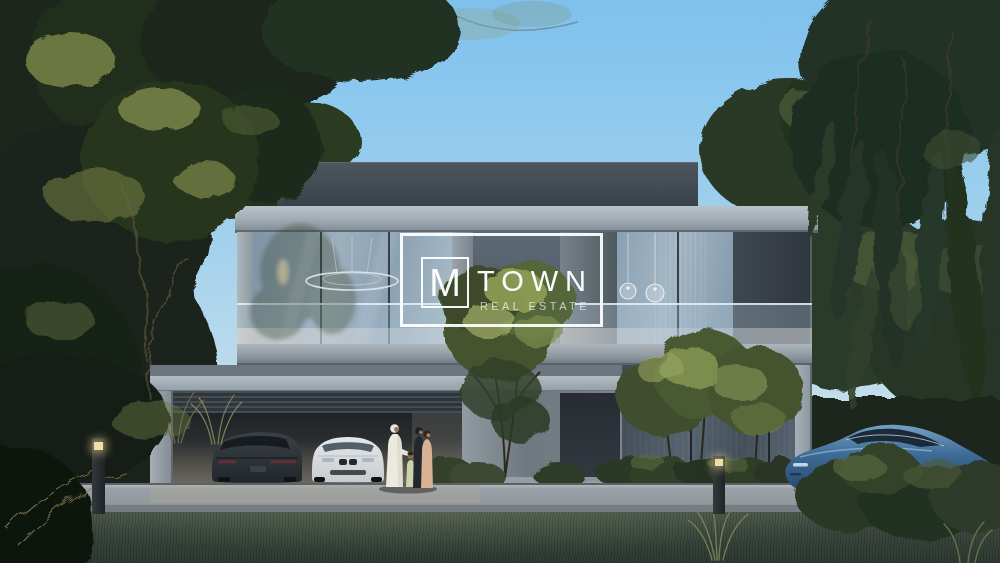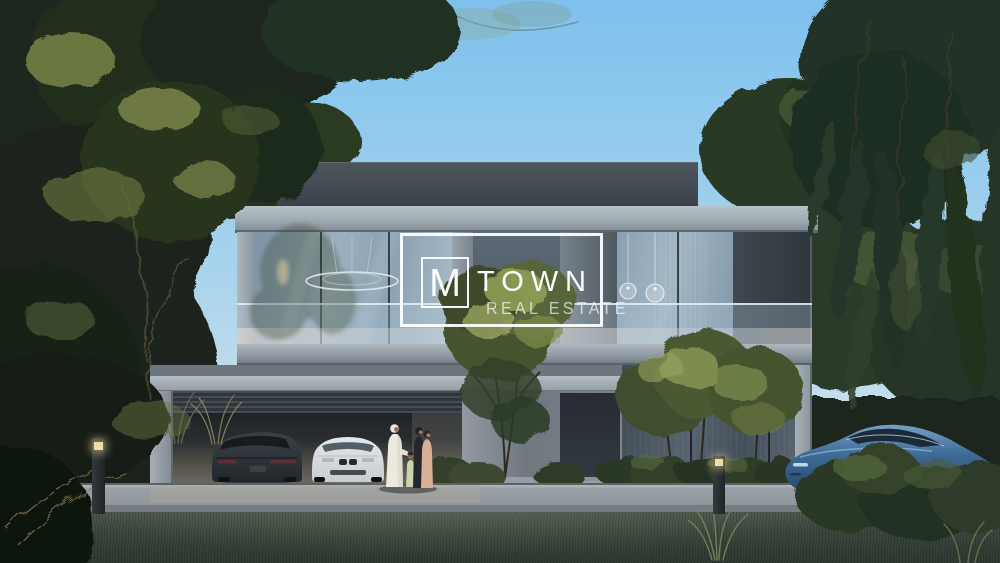--- a/index.html
+++ b/index.html
@@ -87,21 +87,21 @@
 
   
   .logo{left:400px;top:233px;width:203px;height:94px;z-index:60;
         border:3px solid rgba(255,255,255,.93);box-sizing:border-box;}
   .mbox{position:absolute;left:18px;top:21px;width:48px;height:51px;
         border:2.5px solid rgba(255,255,255,.95);box-sizing:border-box;
         display:flex;align-items:center;justify-content:center;
         font-size:38px;color:rgba(255,255,255,.97);line-height:1;}
   .brand{position:absolute;left:74px;top:29px;font-size:29px;letter-spacing:7px;
         color:rgba(255,255,255,.97);white-space:nowrap;}
-  .tagline{position:absolute;left:83px;top:64px;font-size:16px;letter-spacing:3.4px;
+  .tagline{position:absolute;left:77px;top:64px;font-size:11px;letter-spacing:3.4px;
         color:rgba(255,255,255,.66);white-space:nowrap;}
 </style>
 </head>
 <body>
 
 <div class="stage" aria-label="Twilight architectural rendering of a modern two-storey villa: dark roof volume over a glass upper floor with pendant lights, concrete fascia, carport with a dark sedan and a white coupe, an Emirati family standing by the entrance, a blue sedan parked at the right, lawn, walkway, bollard lights and dense trees framing the scene">
 
   <div class="abs sky"></div>
 
   <svg class="lay" viewBox="0 0 1000 563">

